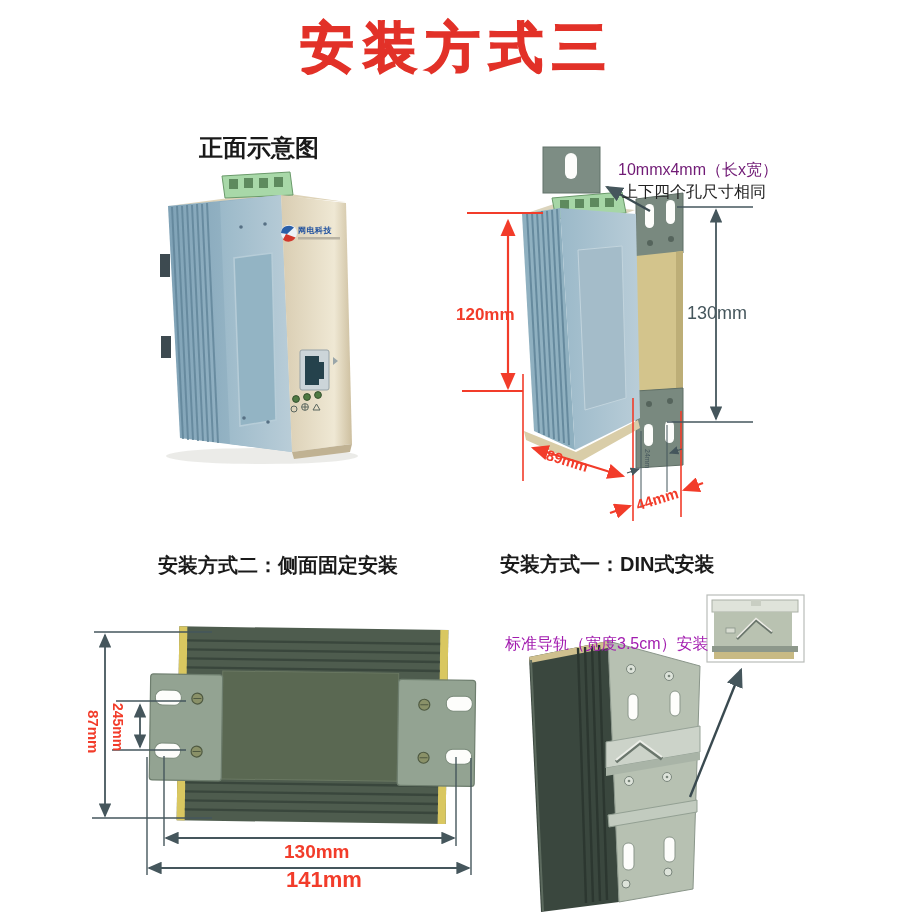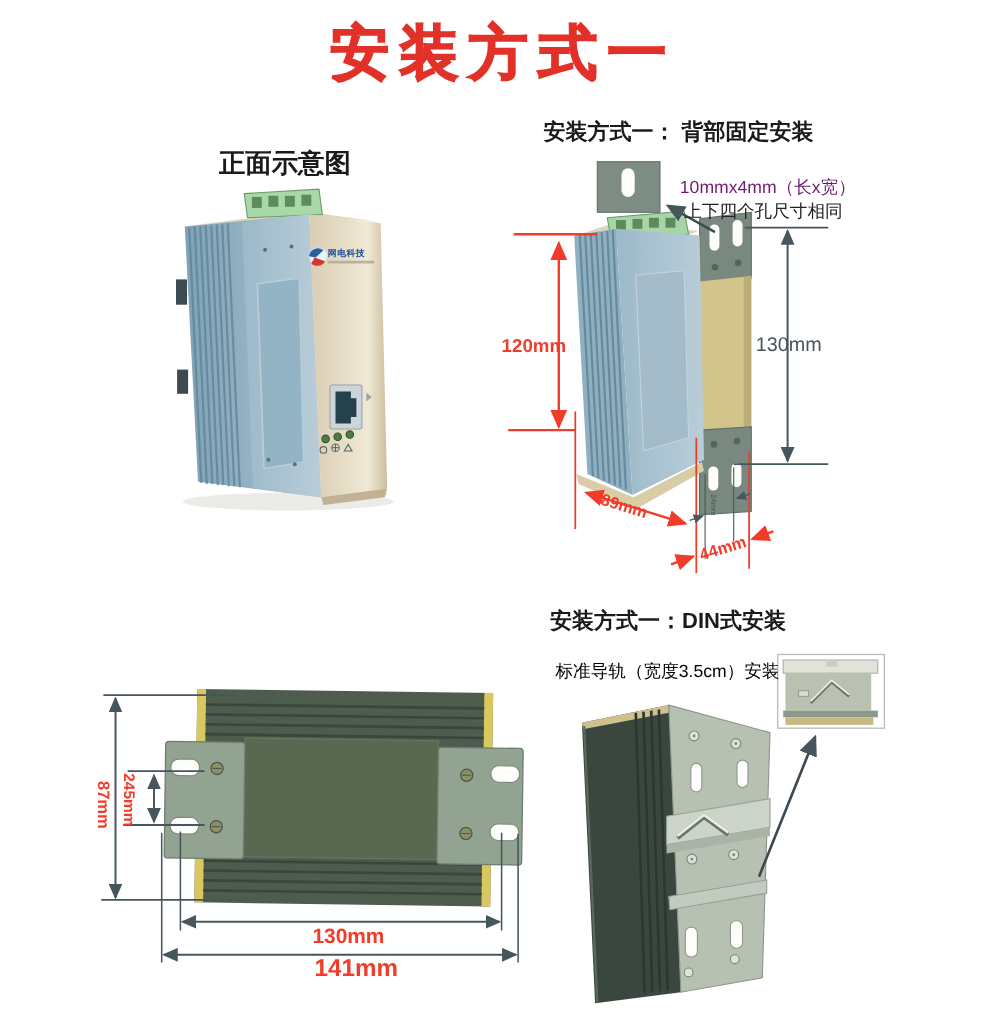--- a/index.html
+++ b/index.html
@@ -7,21 +7,21 @@
         font-family:"Liberation Sans","DejaVu Sans",sans-serif;}
   .abs{position:absolute;white-space:nowrap;}
   .t-main{left:0;right:0;top:12px;text-align:center;font-size:54px;font-weight:900;
           letter-spacing:9px;color:#e23128;-webkit-text-stroke:1.5px #e23128;}
   .t-front{left:199px;top:132px;font-size:24px;font-weight:700;color:#1a1a1a;}
   .t-m1{left:494px;top:106px;font-size:20px;font-weight:600;color:#1a1a1a;}
   .t-n1{left:622px;top:139px;font-size:16px;color:#222;margin-top:43px;}
   .t-n2{left:618px;top:160px;font-size:16px;color:#701a75;}
   .t-m2{left:158px;top:552px;font-size:20px;font-weight:600;color:#1a1a1a;}
   .t-m3{left:500px;top:551px;font-size:20px;font-weight:600;color:#1a1a1a;}
-  .t-n3{left:505px;top:600px;font-size:16px;color:#000000;}
+  .t-n3{left:505px;top:634px;font-size:16px;color:#a21caf;}
   .t-brand{left:298px;top:225px;font-size:8px;font-weight:700;color:#1d4f9e;letter-spacing:0.5px;}
   .dim{font-weight:600;}
   .red{color:#f23c2a;}
   .dark{color:#45565c;}
   .d120{left:456px;top:305px;font-size:17px;}
   .d130a{left:687px;top:303px;font-size:18px;font-weight:400;}
   .d89{left:549px;top:446px;font-size:15px;transform:rotate(17deg);transform-origin:0 0;}
   .d44{left:634px;top:497px;font-size:15px;transform:rotate(-17deg);transform-origin:0 0;}
   .d24{left:651px;top:449px;font-size:7px;font-weight:400;transform:rotate(90deg);transform-origin:0 0;}
   .d87{left:102px;top:710px;font-size:15px;transform:rotate(90deg);transform-origin:0 0;}
@@ -265,33 +265,33 @@
         <rect x="726" y="628" width="9" height="5" fill="#d9ddd2" stroke="#8a968a" stroke-width="0.8"></rect>
         <path d="M737,639 L756,620 L772,633" stroke="#6a766c" stroke-width="2.6" fill="none"></path>
         <path d="M737,637.5 L756,618.5 L772,631.5" stroke="#efeee8" stroke-width="1.5" fill="none"></path>
         <rect x="712" y="646" width="86" height="6" fill="#8d988b"></rect>
         <rect x="714" y="652" width="80" height="7" fill="#c8ba84"></rect>
       </g>
       <line x1="690" y1="797" x2="741" y2="670" stroke="#3a4a50" stroke-width="2.4" marker-end="url(#arD)"></line>
     </g>
   </svg>
 
-  <div class="abs t-main">安装方式一</div>
+  <div class="abs t-main">安装方式三</div>
   <div class="abs t-front">正面示意图</div>
   <div class="abs t-brand">网电科技</div>
 
-  <div class="abs t-m1">安装方式一： 背部固定安装</div>
   <div class="abs t-n1">上下四个孔尺寸相同</div>
   <div class="abs t-n2">10mmx4mm（长x宽）</div>
   <div class="abs dim red d120">120mm</div>
   <div class="abs dim dark d130a">130mm</div>
   <div class="abs dim red d89">89mm</div>
   <div class="abs dim red d44">44mm</div>
   <div class="abs dim dark d24">24mm</div>
 
+  <div class="abs t-m2">安装方式二：侧面固定安装</div>
   <div class="abs dim red d87">87mm</div>
   <div class="abs dim red d245">245mm</div>
   <div class="abs dim red d130b">130mm</div>
   <div class="abs dim red d141">141mm</div>
 
   <div class="abs t-m3">安装方式一：DIN式安装</div>
   <div class="abs t-n3">标准导轨（宽度3.5cm）安装</div>
 
 </div>
 

